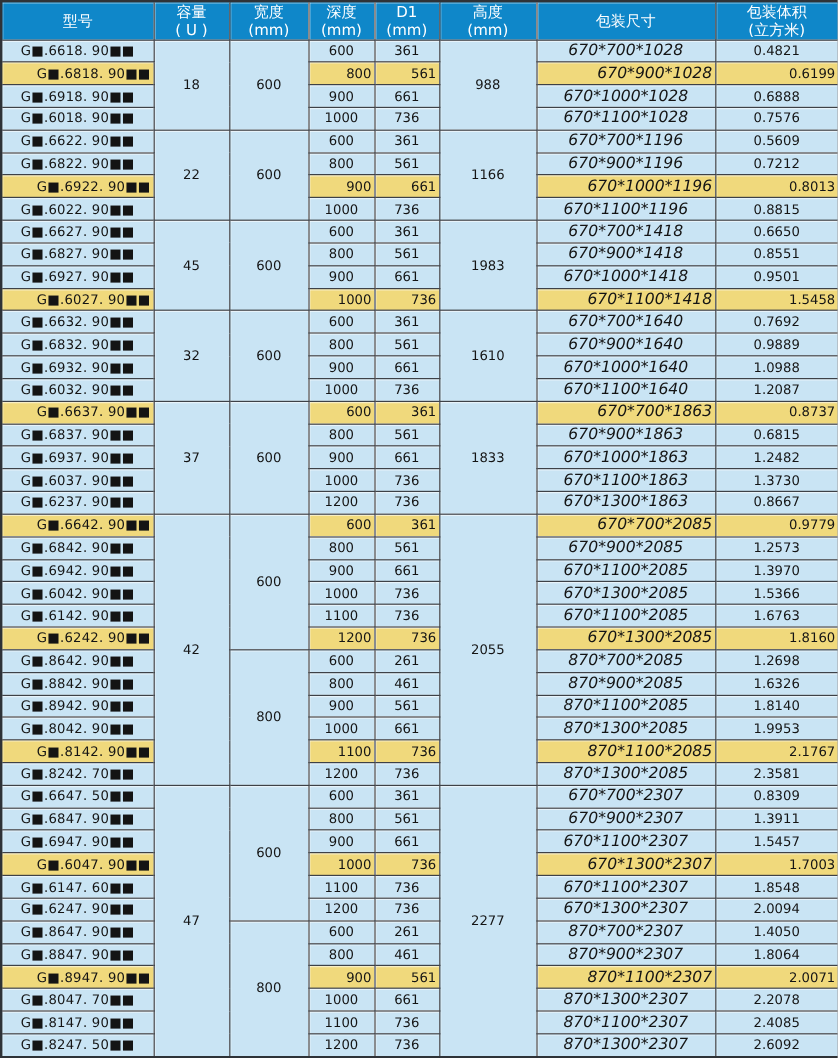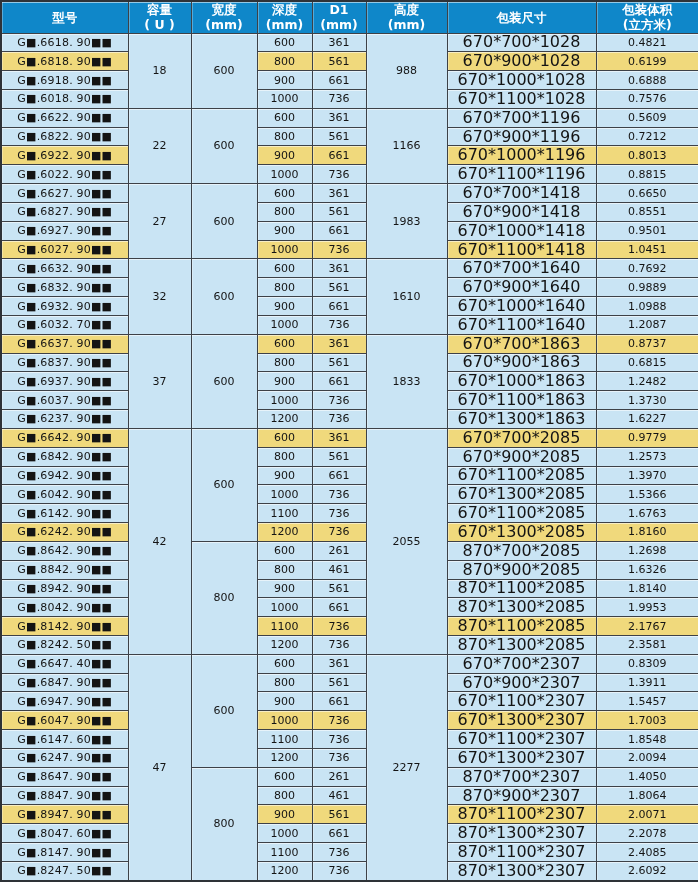--- a/index.html
+++ b/index.html
@@ -9,29 +9,29 @@
     border:2px solid #2e3237;
   }
   th,td{
     border:1px solid #3d4147;
     text-align:center;vertical-align:middle;
     padding:0 2px;overflow:hidden;white-space:nowrap;
     box-shadow:inset 0 1px 0 rgba(255,255,255,0.55), inset 1px 0 0 rgba(255,255,255,0.30);
   }
   thead tr{height:32px;}
   th{
-    background:#0f87c9;color:#ffffff;font-weight:bold;
+    background:#0f87c9;color:#ffffff;font-weight:normal;
     font-size:12.5px;line-height:1.2;
   }
   td{
     background:#c9e4f4;color:#141414;font-size:11px;line-height:1;
   }
-  td.hl{background:#f0d97c;}
+  td.hl{background:#f0d97c;text-align:right;}
   td.model{font-size:11px;letter-spacing:0.2px;}
-  td.pkg{font-size:16px;}
+  td.pkg{font-size:13px;font-style:italic;}
   td.num{font-size:11px;}
 </style>
 </head>
 <body>
 
 <table>
   <colgroup>
     <col style="width:127px">
     <col style="width:63px">
     <col style="width:66px">
@@ -135,21 +135,21 @@
       </tr>
       <tr>
         <td class="model">G■.6022. 90■■</td>
         <td class="num">1000</td>
         <td class="num">736</td>
         <td class="pkg">670*1100*1196</td>
         <td class="num">0.8815</td>
       </tr>
       <tr>
         <td class="model">G■.6627. 90■■</td>
-        <td class="num" rowspan="4">27</td>
+        <td class="num" rowspan="4">45</td>
         <td class="num" rowspan="4">600</td>
         <td class="num">600</td>
         <td class="num">361</td>
         <td class="num" rowspan="4">1983</td>
         <td class="pkg">670*700*1418</td>
         <td class="num">0.6650</td>
       </tr>
       <tr>
         <td class="model">G■.6827. 90■■</td>
         <td class="num">800</td>
@@ -162,21 +162,21 @@
         <td class="num">900</td>
         <td class="num">661</td>
         <td class="pkg">670*1000*1418</td>
         <td class="num">0.9501</td>
       </tr>
       <tr>
         <td class="model hl">G■.6027. 90■■</td>
         <td class="num hl">1000</td>
         <td class="num hl">736</td>
         <td class="pkg hl">670*1100*1418</td>
-        <td class="num hl">1.0451</td>
+        <td class="num hl">1.5458</td>
       </tr>
       <tr>
         <td class="model">G■.6632. 90■■</td>
         <td class="num" rowspan="4">32</td>
         <td class="num" rowspan="4">600</td>
         <td class="num">600</td>
         <td class="num">361</td>
         <td class="num" rowspan="4">1610</td>
         <td class="pkg">670*700*1640</td>
         <td class="num">0.7692</td>
@@ -189,21 +189,21 @@
         <td class="num">0.9889</td>
       </tr>
       <tr>
         <td class="model">G■.6932. 90■■</td>
         <td class="num">900</td>
         <td class="num">661</td>
         <td class="pkg">670*1000*1640</td>
         <td class="num">1.0988</td>
       </tr>
       <tr>
-        <td class="model">G■.6032. 70■■</td>
+        <td class="model">G■.6032. 90■■</td>
         <td class="num">1000</td>
         <td class="num">736</td>
         <td class="pkg">670*1100*1640</td>
         <td class="num">1.2087</td>
       </tr>
       <tr>
         <td class="model hl">G■.6637. 90■■</td>
         <td class="num" rowspan="5">37</td>
         <td class="num" rowspan="5">600</td>
         <td class="num hl">600</td>
@@ -231,21 +231,21 @@
         <td class="num">1000</td>
         <td class="num">736</td>
         <td class="pkg">670*1100*1863</td>
         <td class="num">1.3730</td>
       </tr>
       <tr>
         <td class="model">G■.6237. 90■■</td>
         <td class="num">1200</td>
         <td class="num">736</td>
         <td class="pkg">670*1300*1863</td>
-        <td class="num">1.6227</td>
+        <td class="num">0.8667</td>
       </tr>
       <tr>
         <td class="model hl">G■.6642. 90■■</td>
         <td class="num" rowspan="12">42</td>
         <td class="num" rowspan="6">600</td>
         <td class="num hl">600</td>
         <td class="num hl">361</td>
         <td class="num" rowspan="12">2055</td>
         <td class="pkg hl">670*700*2085</td>
         <td class="num hl">0.9779</td>
@@ -315,28 +315,28 @@
         <td class="num">1.9953</td>
       </tr>
       <tr>
         <td class="model hl">G■.8142. 90■■</td>
         <td class="num hl">1100</td>
         <td class="num hl">736</td>
         <td class="pkg hl">870*1100*2085</td>
         <td class="num hl">2.1767</td>
       </tr>
       <tr>
-        <td class="model">G■.8242. 50■■</td>
+        <td class="model">G■.8242. 70■■</td>
         <td class="num">1200</td>
         <td class="num">736</td>
         <td class="pkg">870*1300*2085</td>
         <td class="num">2.3581</td>
       </tr>
       <tr>
-        <td class="model">G■.6647. 40■■</td>
+        <td class="model">G■.6647. 50■■</td>
         <td class="num" rowspan="12">47</td>
         <td class="num" rowspan="6">600</td>
         <td class="num">600</td>
         <td class="num">361</td>
         <td class="num" rowspan="12">2277</td>
         <td class="pkg">670*700*2307</td>
         <td class="num">0.8309</td>
       </tr>
       <tr>
         <td class="model">G■.6847. 90■■</td>
@@ -389,21 +389,21 @@
         <td class="num">1.8064</td>
       </tr>
       <tr>
         <td class="model hl">G■.8947. 90■■</td>
         <td class="num hl">900</td>
         <td class="num hl">561</td>
         <td class="pkg hl">870*1100*2307</td>
         <td class="num hl">2.0071</td>
       </tr>
       <tr>
-        <td class="model">G■.8047. 60■■</td>
+        <td class="model">G■.8047. 70■■</td>
         <td class="num">1000</td>
         <td class="num">661</td>
         <td class="pkg">870*1300*2307</td>
         <td class="num">2.2078</td>
       </tr>
       <tr>
         <td class="model">G■.8147. 90■■</td>
         <td class="num">1100</td>
         <td class="num">736</td>
         <td class="pkg">870*1100*2307</td>

